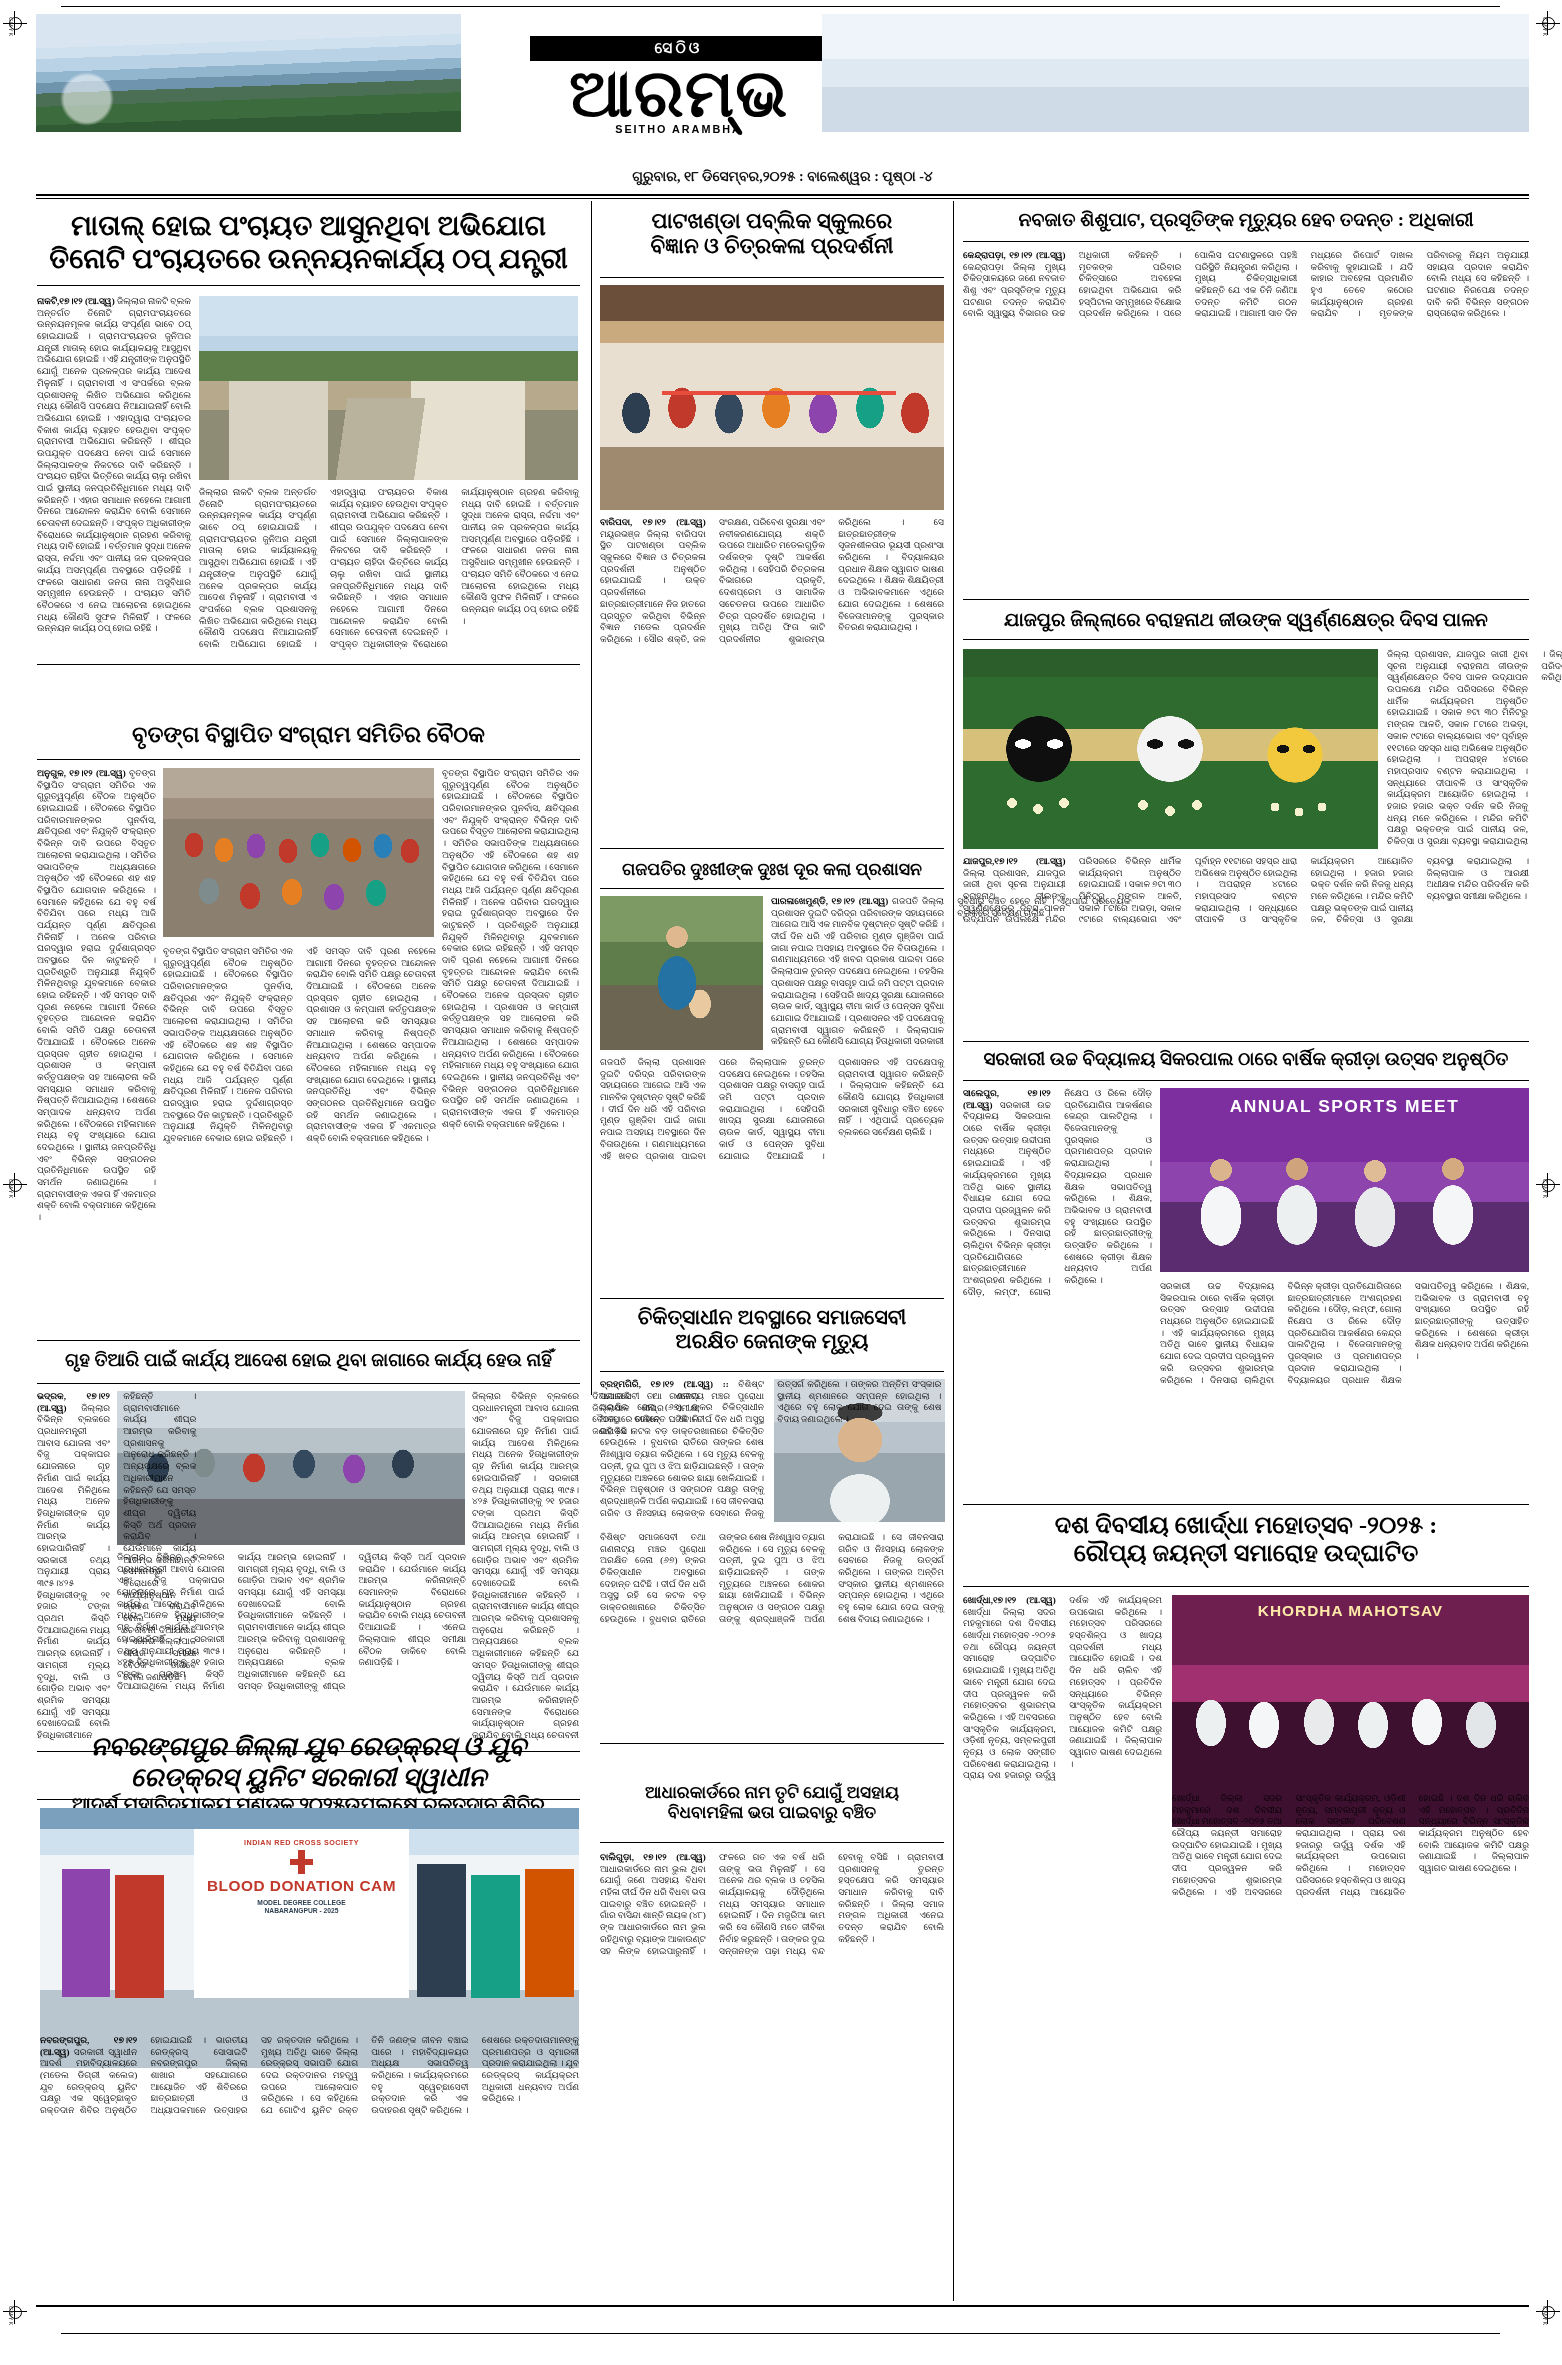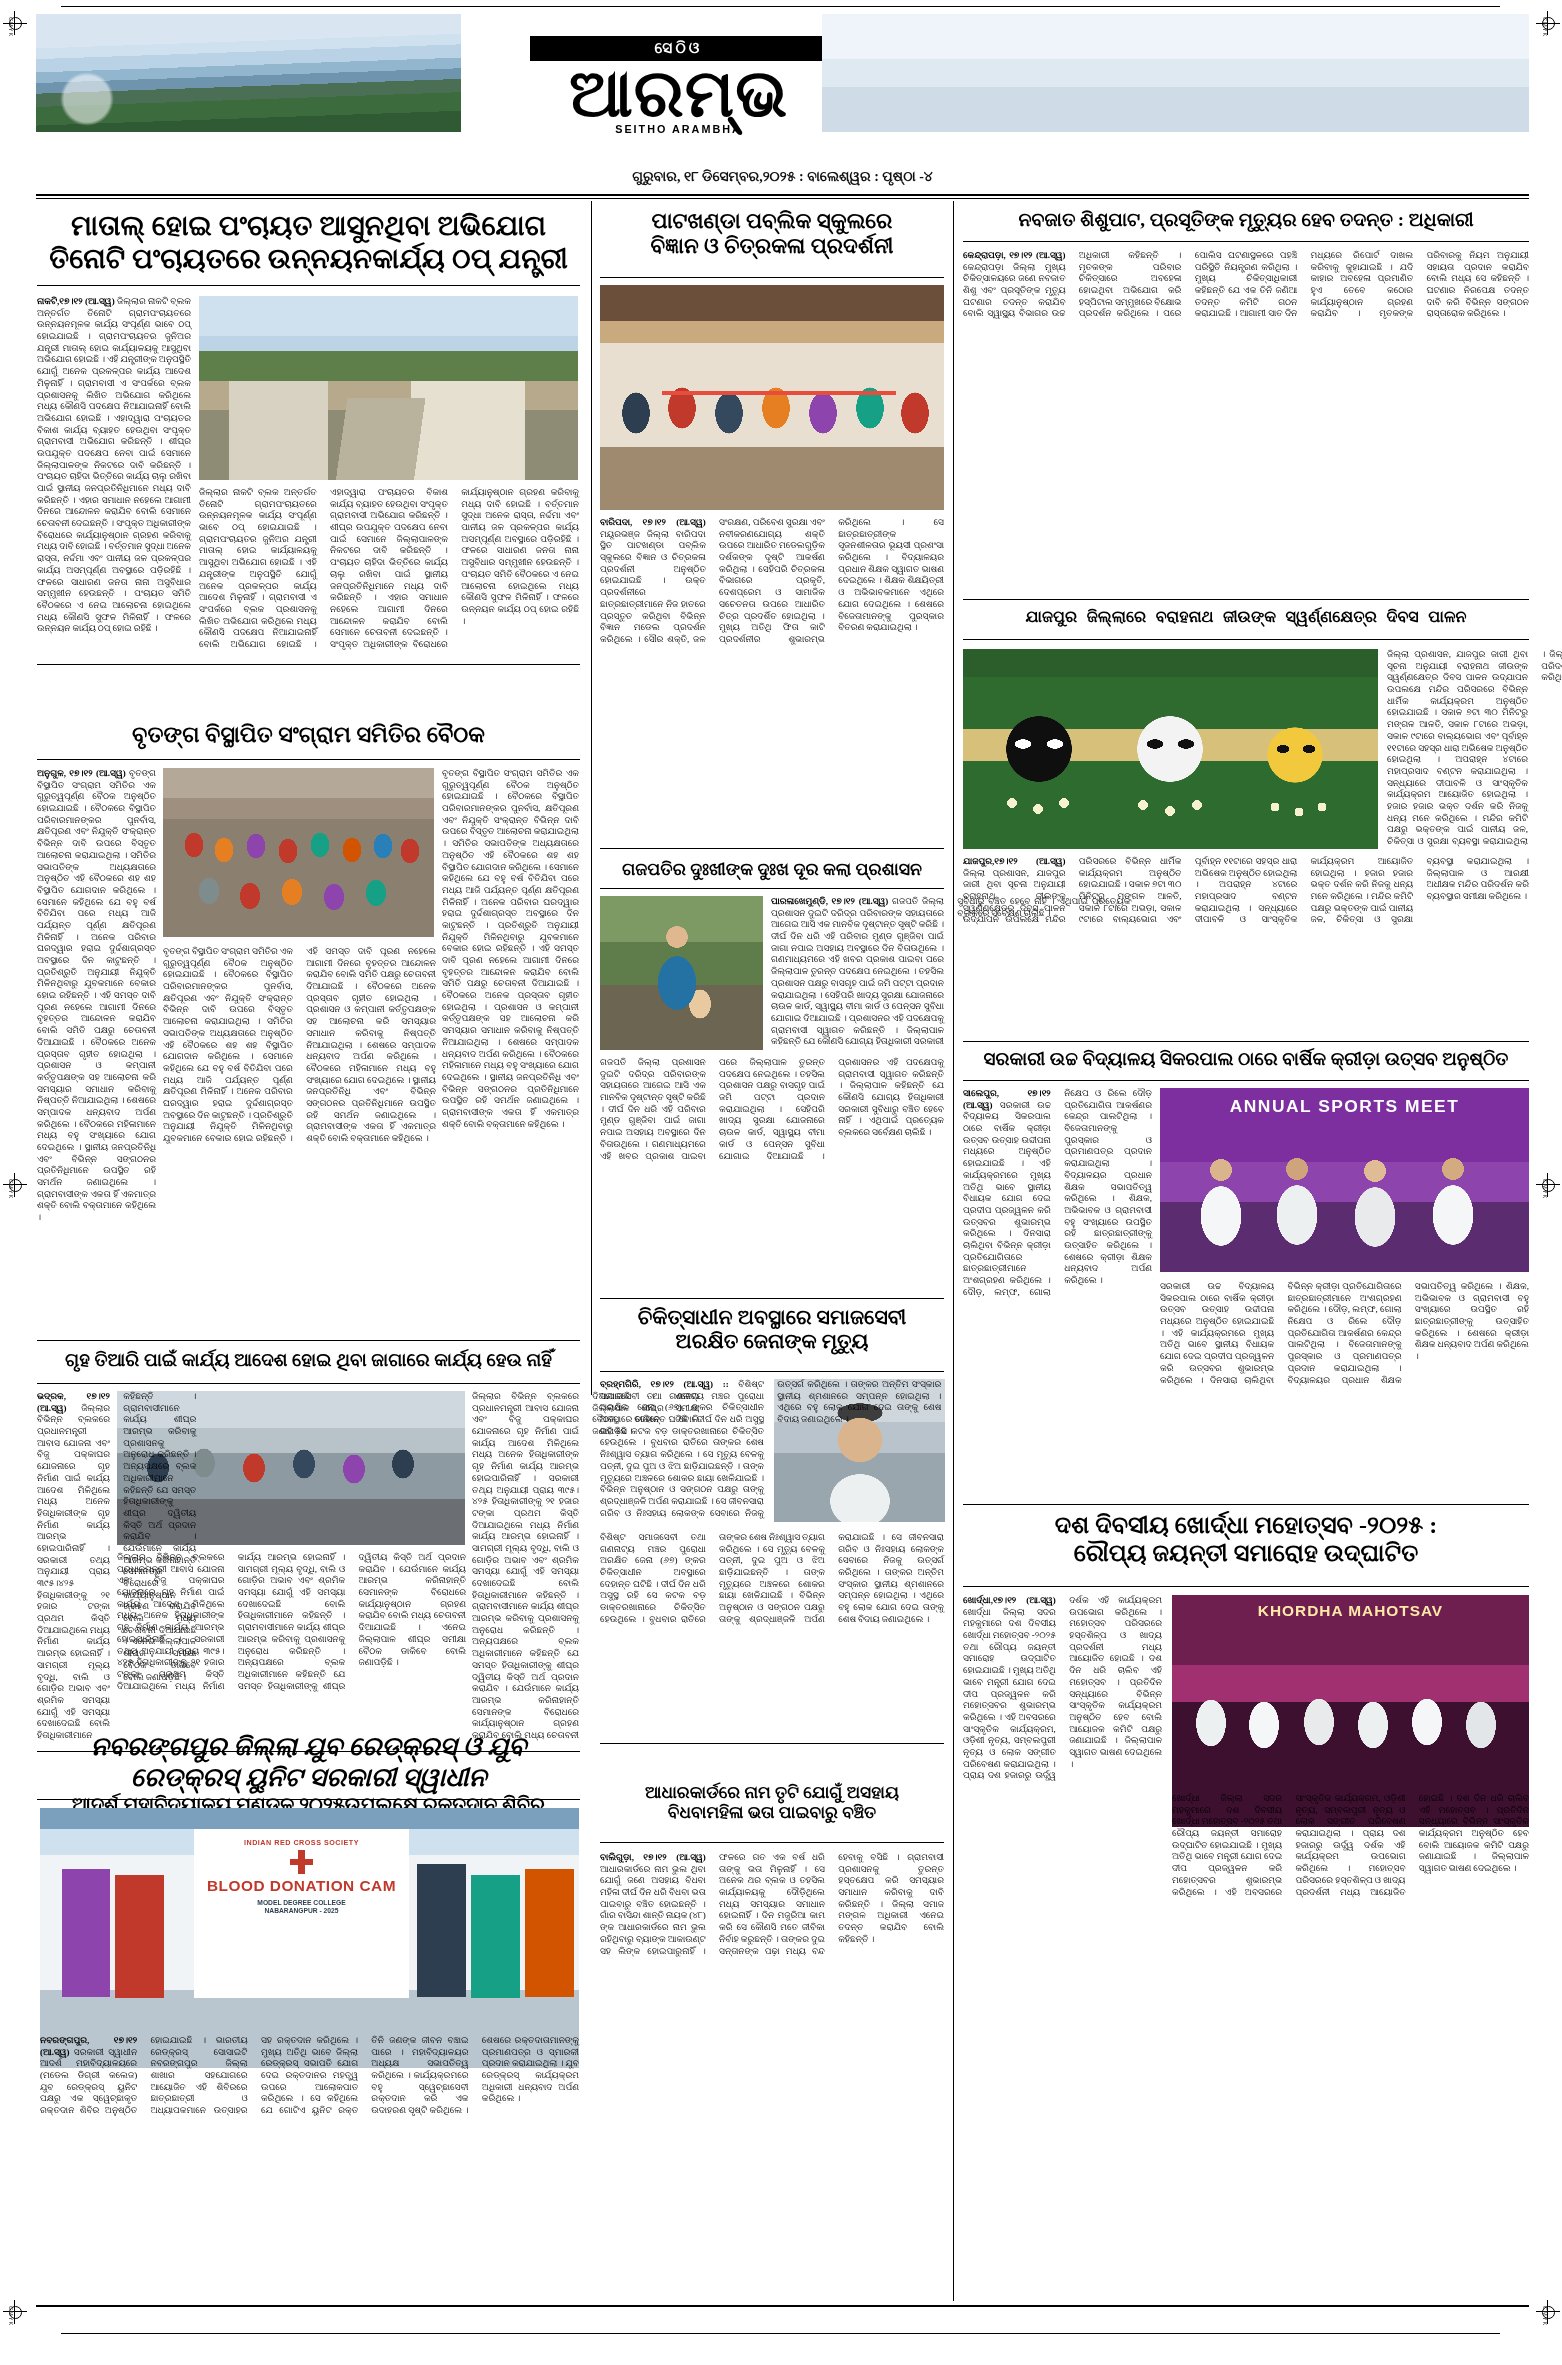--- a/index.html
+++ b/index.html
@@ -380,21 +380,21 @@
   </div>
   <div class="hr-sec" style="left:963px;top:241px;width:566px;height:1px;"></div>
 
   <div class="body-cols" style="left:963px;top:250px;width:566px;height:353px;column-count:5;">
     <p><span class="dateline">କେନ୍ଦ୍ରାପଡ଼ା, ୧୭।୧୨ (ଆ.ସ୍ୱ)</span> <span>କେନ୍ଦ୍ରାପଡ଼ା ଜିଲ୍ଲା ମୁଖ୍ୟ ଚିକିତ୍ସାଳୟରେ ଜଣେ ନବଜାତ ଶିଶୁ ଏବଂ ପ୍ରସୂତିଙ୍କ ମୃତ୍ୟୁ ଘଟଣାର ତଦନ୍ତ କରାଯିବ ବୋଲି ସ୍ୱାସ୍ଥ୍ୟ ବିଭାଗର ଉଚ୍ଚ ଅଧିକାରୀ କହିଛନ୍ତି । ମୃତକଙ୍କ ପରିବାର ଚିକିତ୍ସାରେ ଅବହେଳା ହୋଇଥିବା ଅଭିଯୋଗ କରି ହସ୍ପିଟାଲ ସମ୍ମୁଖରେ ବିକ୍ଷୋଭ ପ୍ରଦର୍ଶନ କରିଥିଲେ । ପରେ ପୋଲିସ ଘଟଣାସ୍ଥଳରେ ପହଞ୍ଚି ପରିସ୍ଥିତି ନିୟନ୍ତ୍ରଣ କରିଥିଲା । ମୁଖ୍ୟ ଚିକିତ୍ସାଧିକାରୀ କହିଛନ୍ତି ଯେ ଏକ ତିନି ଜଣିଆ ତଦନ୍ତ କମିଟି ଗଠନ କରାଯାଇଛି । ଆଗାମୀ ସାତ ଦିନ ମଧ୍ୟରେ ରିପୋର୍ଟ ଦାଖଲ କରିବାକୁ କୁହାଯାଇଛି । ଯଦି କାହାର ଅବହେଳା ପ୍ରମାଣିତ ହୁଏ ତେବେ କଠୋର କାର୍ଯ୍ୟାନୁଷ୍ଠାନ ଗ୍ରହଣ କରାଯିବ । ମୃତକଙ୍କ ପରିବାରକୁ ନିୟମ ଅନୁଯାୟୀ ସହାୟତା ପ୍ରଦାନ କରାଯିବ ବୋଲି ମଧ୍ୟ ସେ କହିଛନ୍ତି । ଘଟଣାର ନିରପେକ୍ଷ ତଦନ୍ତ ଦାବି କରି ବିଭିନ୍ନ ସଙ୍ଗଠନ ରାସ୍ତାରୋକ କରିଥିଲେ ।</span></p>
   </div>
 
   <div class="hr-sec" style="left:963px;top:599px;width:566px;height:1px;"></div>
 
   <div class="hlbox" style="left:963px;top:609px;width:566px;">
-    <h3 class="hl" style="font-size:16px;font-family:Liberation Mono, monospace;">ଯାଜପୁର ଜିଲ୍ଲାରେ ବରାହନାଥ ଜୀଉଙ୍କ ସ୍ୱର୍ଣ୍ଣକ୍ଷେତ୍ର ଦିବସ ପାଳନ</h3>
+    <h3 class="hl" style="font-size:19px;">ଯାଜପୁର ଜିଲ୍ଲାରେ ବରାହନାଥ ଜୀଉଙ୍କ ସ୍ୱର୍ଣ୍ଣକ୍ଷେତ୍ର ଦିବସ ପାଳନ</h3>
   </div>
   <div class="hr-sec" style="left:963px;top:639px;width:566px;height:1px;"></div>
 
   <div class="photo" style="left:963px;top:649px;width:415px;height:200px;background:
          linear-gradient(180deg,#2b5e2b 0 14%, #2f6b2e 14% 40%, #d6c07a 40% 56%, #2e6b2f 56% 100%);">
     <div class="inner" style="background:
       radial-gradient(circle 44px at 76px 100px,#0f0f0f 0 74%,transparent 75%),
       radial-gradient(circle 44px at 207px 100px,#f3f3f3 0 74%,transparent 75%),
       radial-gradient(circle 37px at 332px 106px,#f2c93d 0 74%,transparent 75%);"></div>
     <div class="inner" style="background:

